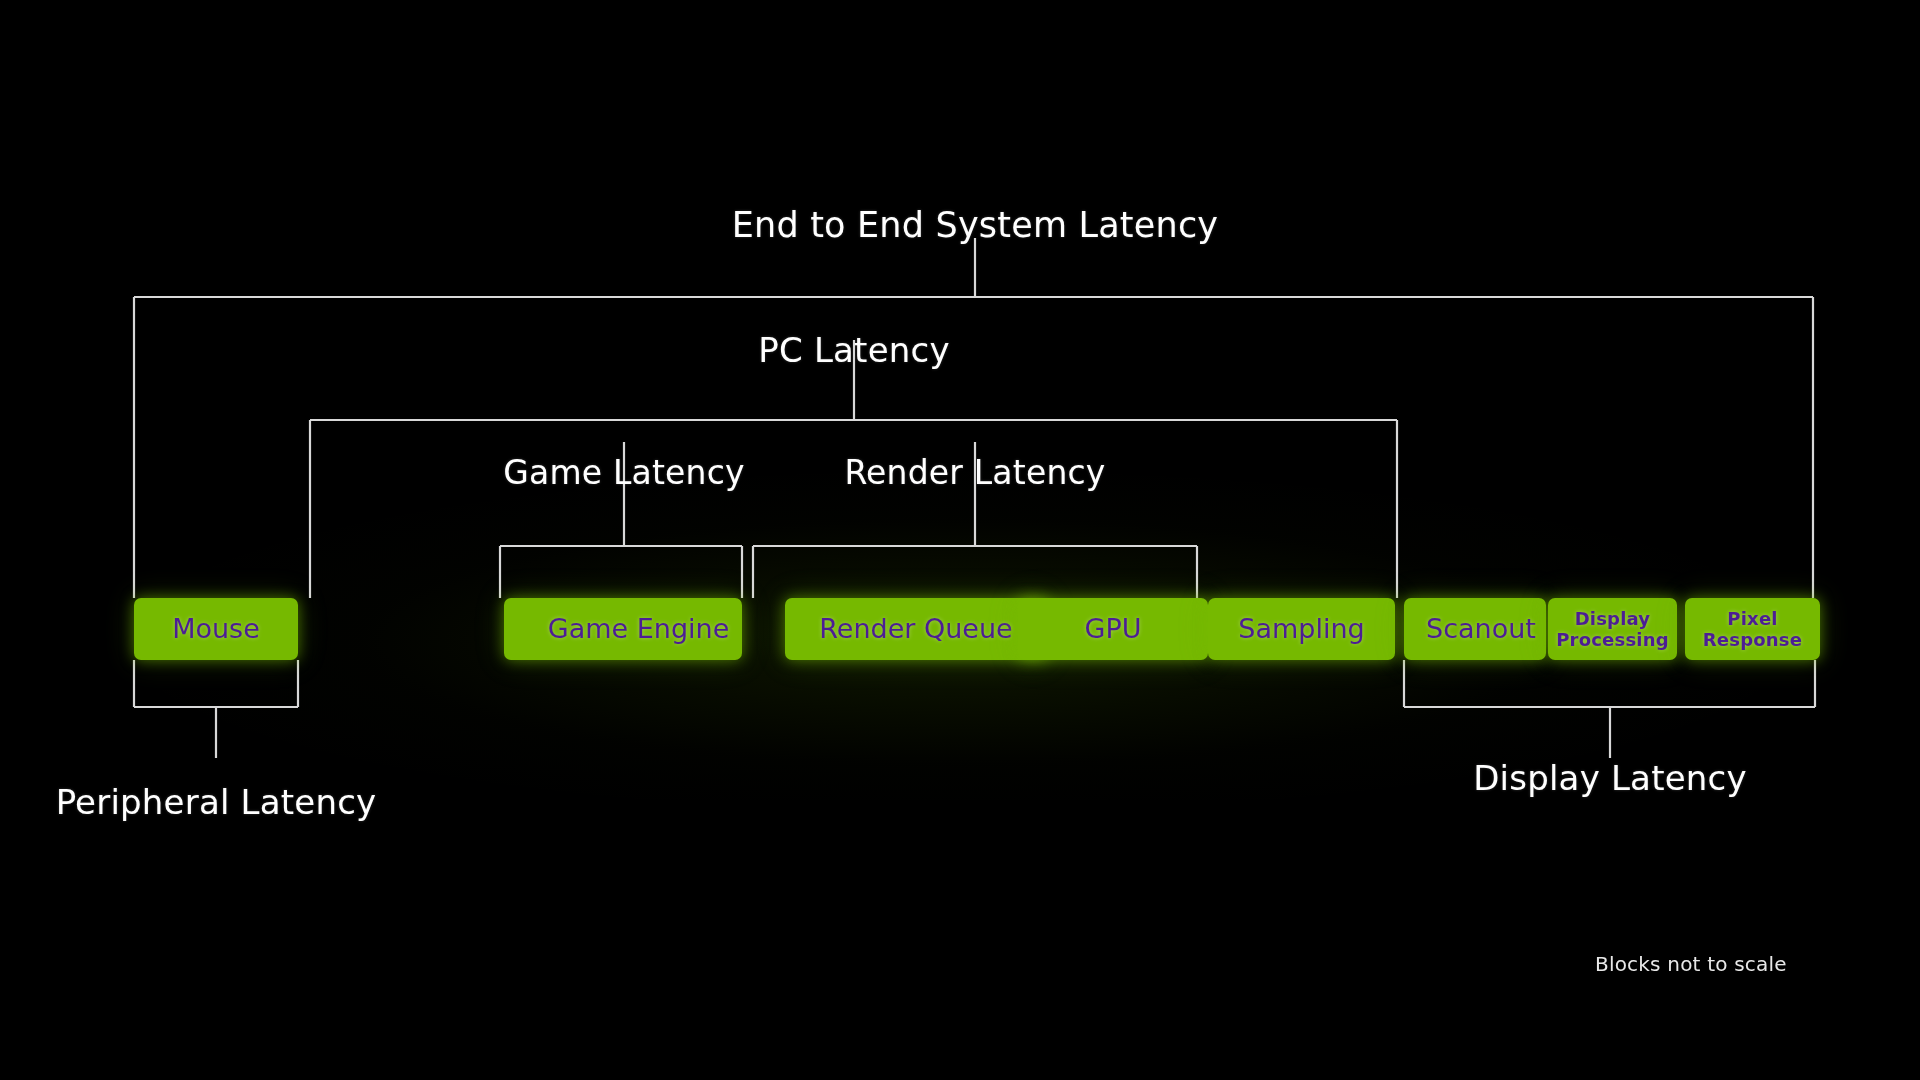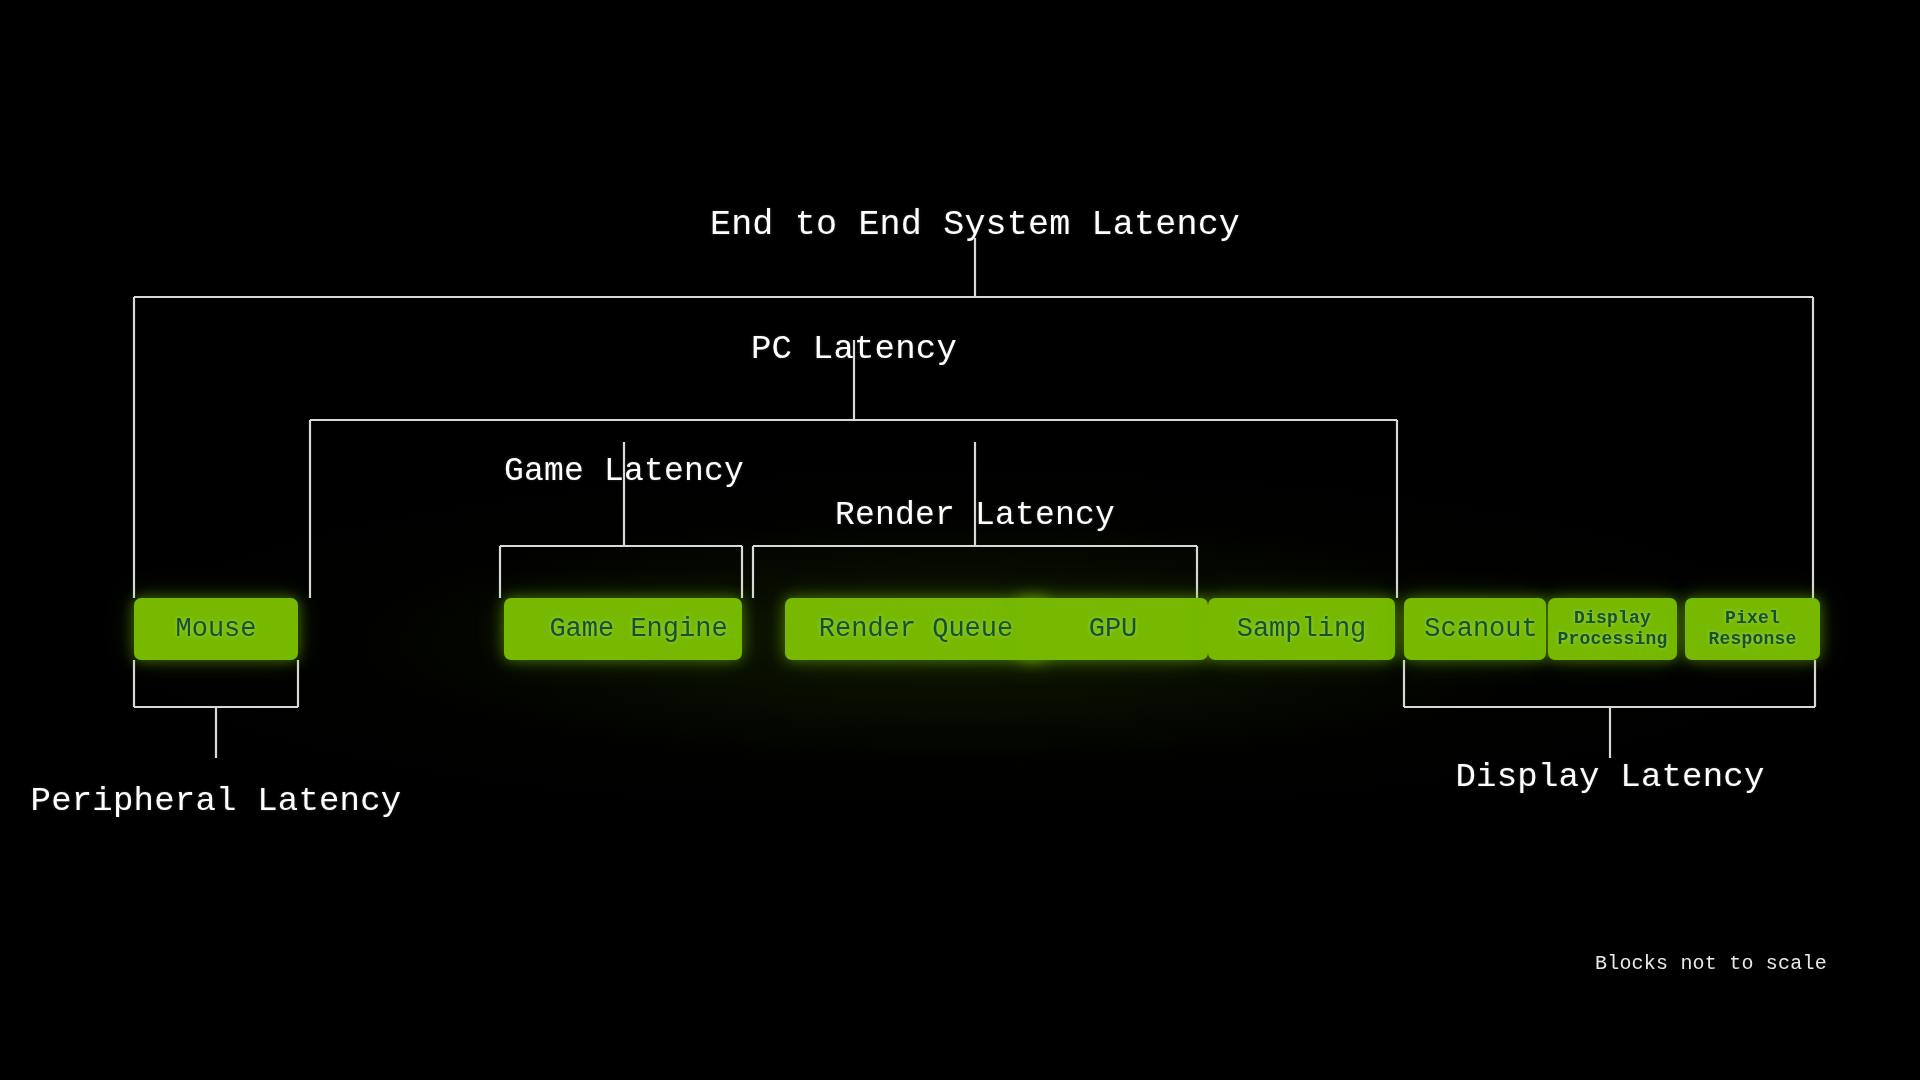--- a/index.html
+++ b/index.html
@@ -15,21 +15,20 @@
     font-family: "DejaVu Sans", "Liberation Sans", sans-serif;
     color: #ffffff;
     position: relative;
   }
   #stage {
     position: absolute;
     left: 0; top: 0;
     width: 1920px;
     height: 1080px;
     background: #000000;
-    font-family: Liberation Mono, monospace;
   }
   
   #glow {
     position: absolute;
     left: 60px;
     top: 470px;
     width: 1800px;
     height: 330px;
     background: radial-gradient(ellipse 880px 180px at 50% 52%,
                 rgba(118,185,0,0.13) 0%,
@@ -75,21 +74,21 @@
     background: #76b900;
     border-radius: 7px;
     box-shadow: 0 0 14px rgba(118,185,0,0.55),
                 0 0 30px rgba(118,185,0,0.22);
     display: flex;
     align-items: center;
     justify-content: center;
     box-sizing: border-box;
   }
   .block .btext {
-    color: #14532d;
+    color: #4c1d95;
     font-size: 27px;
     line-height: 1.05;
     text-align: center;
     white-space: pre-line;
     text-shadow: 0 0 4px rgba(255,255,255,0.35);
   }
   .block.small .btext {
     font-size: 18px;
     line-height: 1.18;
     font-weight: 700;
@@ -150,21 +149,21 @@
 
     </g>
   </svg>
 
   <div class="label l1 center" style="left:975px; top:205px;">End to End System Latency</div>
 
   <div class="label l2 center" style="left:854px; top:330px;">PC Latency</div>
 
   <div class="label l3 center" style="left:624px; top:453px;">Game Latency</div>
 
-  <div class="label l3 center" style="left:975px; top:453px;margin-top:44px;">Render Latency</div>
+  <div class="label l3 center" style="left:975px; top:453px;">Render Latency</div>
 
   <div class="label l4 center" style="left:216px; top:758px;margin-top:24px;">Peripheral Latency</div>
 
   <div class="label l4 center" style="left:1610px; top:758px;">Display Latency</div>
 
   <div class="block" style="left:134px; width:164px;">
     <span class="btext">Mouse</span>
   </div>
 
 

